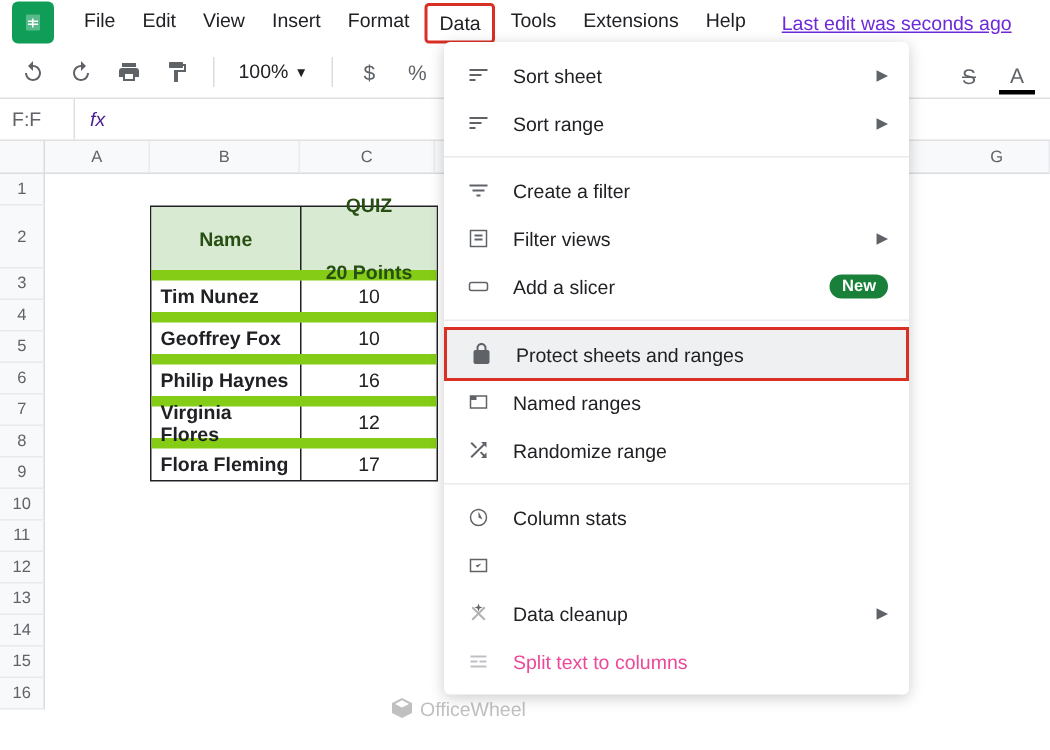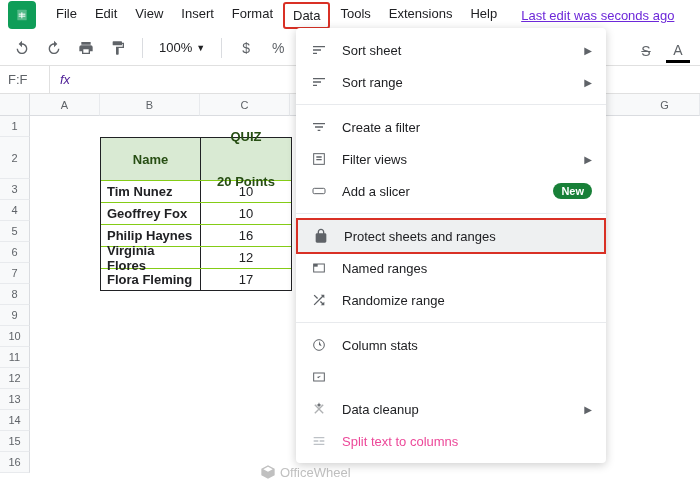--- a/index.html
+++ b/index.html
@@ -31,21 +31,21 @@
 .col-hdr { width: 82px; border-right: 1px solid #e8eaed; border-bottom: 1px solid #dadce0; font-size: 11px; color: #5f6368; display: flex; align-items: center; justify-content: center; }
 
 .cells { position: relative; }
 
 .data-table { position: absolute; top: 21px; left: 70px; border: 1px solid #202124; }
 .dt-header { display: flex; background: #d9ead3; }
 .dt-hcell { border-right: 1px solid #202124; padding: 6px 8px; font-size: 13px; font-weight: bold; color: #274e13; text-align: center; display: flex; flex-direction: column; justify-content: center; }
 .dt-hcell:last-child { border-right: none; gap: 30px; }
 .dt-hcell.name { width: 100px; height: 42px; }
 .dt-hcell.quiz { width: 90px; height: 42px; }
-.dt-row { display: flex; border-top: 1px solid #84cc16; }
+.dt-row { display: flex; border-top: 7px solid #84cc16; }
 .dt-cell { border-right: 1px solid #202124; padding: 2px 6px; font-size: 13px; color: #202124; height: 21px; display: flex; align-items: center; }
 .dt-cell:last-child { border-right: none; }
 .dt-cell.name { width: 100px; font-weight: bold; }
 .dt-cell.quiz { width: 90px; justify-content: center; }
 
 .dropdown { position: absolute; top: 28px; left: 296px; width: 310px; background: #fff; box-shadow: 0 2px 10px rgba(0,0,0,0.2); border-radius: 4px; padding: 6px 0; z-index: 100; }
 .dd-item { display: flex; align-items: center; padding: 7px 14px; font-size: 13px; color: #202124; cursor: pointer; gap: 14px; position: relative; }
 .dd-item.highlight { background: #eef0f1; border: 2px solid #d93025; margin: -2px 0; }
 .dd-icon { width: 18px; height: 18px; display: flex; align-items: center; justify-content: center; color: #5f6368; }
 .dd-label { flex: 1; }

